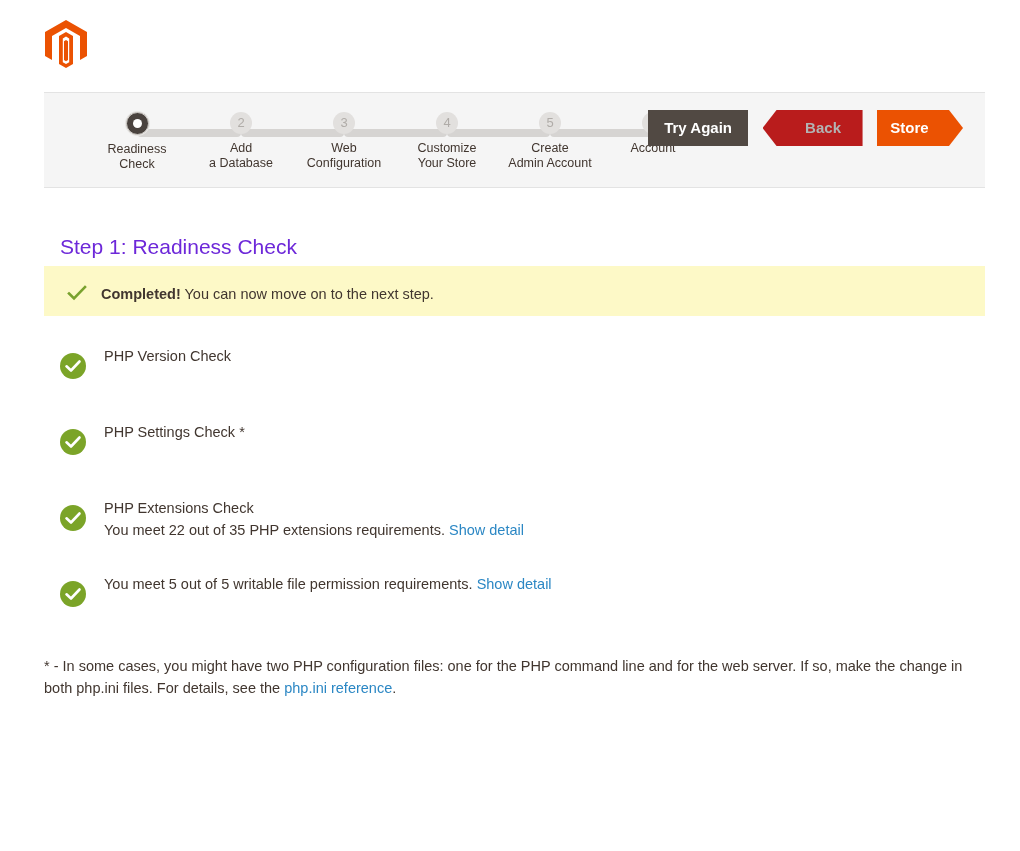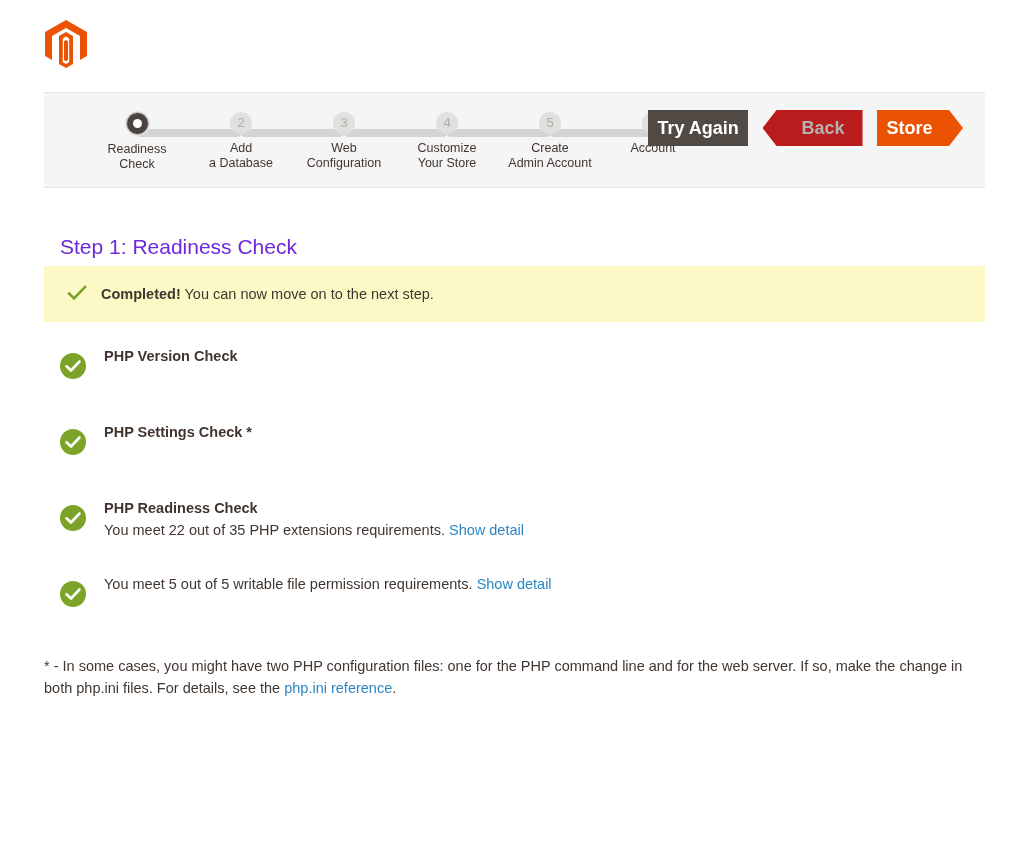--- a/index.html
+++ b/index.html
@@ -108,21 +108,21 @@
     right: 22px;
     top: 17px;
     height: 36px;
   }
   .btn {
     position: relative;
     display: inline-block;
     vertical-align: top;
     height: 36px;
     line-height: 36px;
-    font-size: 18px;
+    font-size: 15px;
     font-weight: bold;
     font-family: "Liberation Sans", sans-serif;
     text-align: center;
     border: 0;
     padding: 0 5px;
     cursor: pointer;
     box-sizing: border-box;
   }
   .btn-try {
     background: #514943;
@@ -157,21 +157,21 @@
     color: #6d28d9;
     margin: 16px;
   }
 
   
   .banner {
     position: absolute;
     left: 44px;
     top: 266px;
     width: 941px;
-    height: 56px;
+    height: 50px;
     background: #fdf9c7;
     box-sizing: border-box;
   }
   .banner-check {
     position: absolute;
     left: 22px;
     top: 16px;
     width: 22px;
     height: 22px;
   }
@@ -209,21 +209,21 @@
     width: 26px;
     height: 26px;
     border-radius: 50%;
     background: #7ba428;
   }
   .check-icon svg {
     display: block;
   }
   .check-title {
     font-size: 14.5px;
-    font-weight: bold;
+    font-weight: normal;
     color: #41362f;
     line-height: 20px;
     margin: 0 0 2px 0;
   }
   .check-desc {
     font-size: 14.5px;
     color: #41362f;
     line-height: 20px;
     margin: 0;
   }
@@ -340,21 +340,21 @@
       </span>
       <p class="check-title">PHP Settings Check *</p>
     </div>
 
     <div class="check-item">
       <span class="check-icon">
         <svg width="26" height="26" viewBox="0 0 26 26" xmlns="http://www.w3.org/2000/svg">
           <path d="M6.5 13.3 L11 17.5 L19.5 8.5" stroke="#ffffff" stroke-width="2.6" fill="none" stroke-linecap="round" stroke-linejoin="round"></path>
         </svg>
       </span>
-      <p class="check-title">PHP Readiness Check</p>
+      <p class="check-title">PHP Extensions Check</p>
       <p class="check-desc"><span>You meet 22 out of 35 PHP extensions requirements. </span><a class="link">Show detail</a></p>
     </div>
 
     <div class="check-item">
       <span class="check-icon">
         <svg width="26" height="26" viewBox="0 0 26 26" xmlns="http://www.w3.org/2000/svg">
           <path d="M6.5 13.3 L11 17.5 L19.5 8.5" stroke="#ffffff" stroke-width="2.6" fill="none" stroke-linecap="round" stroke-linejoin="round"></path>
         </svg>
       </span>
       <p class="check-desc"><span>You meet 5 out of 5 writable file permission requirements. </span><a class="link">Show detail</a></p>

